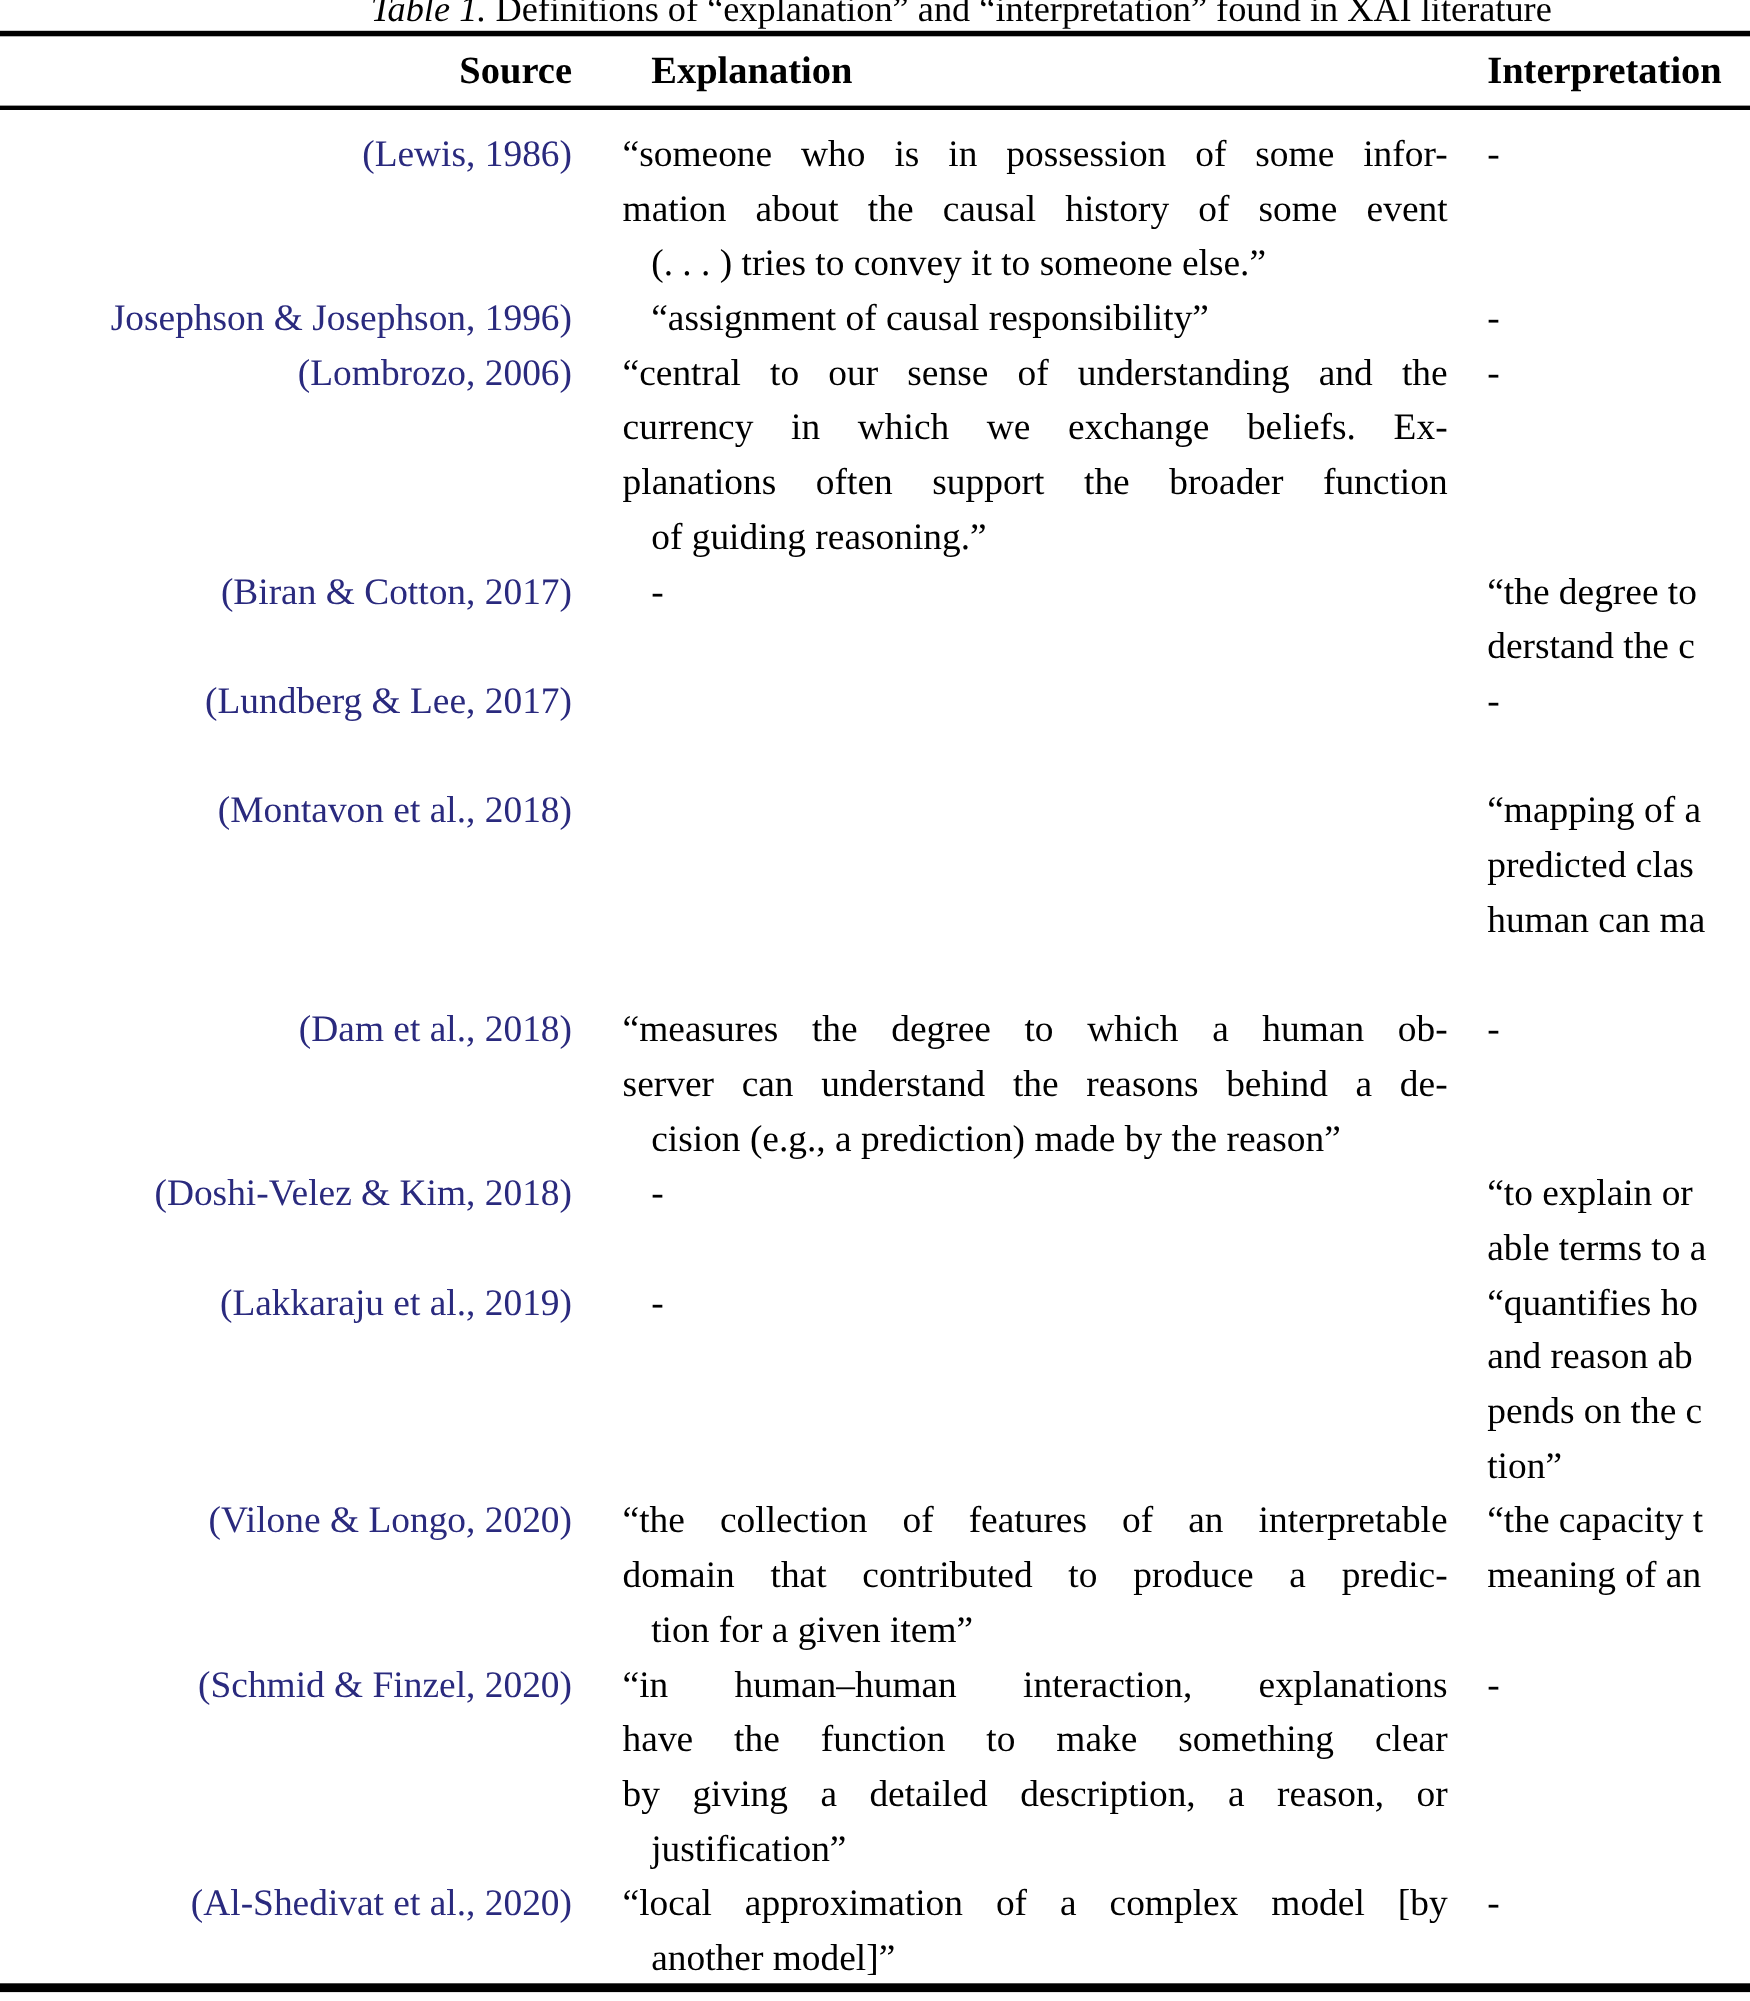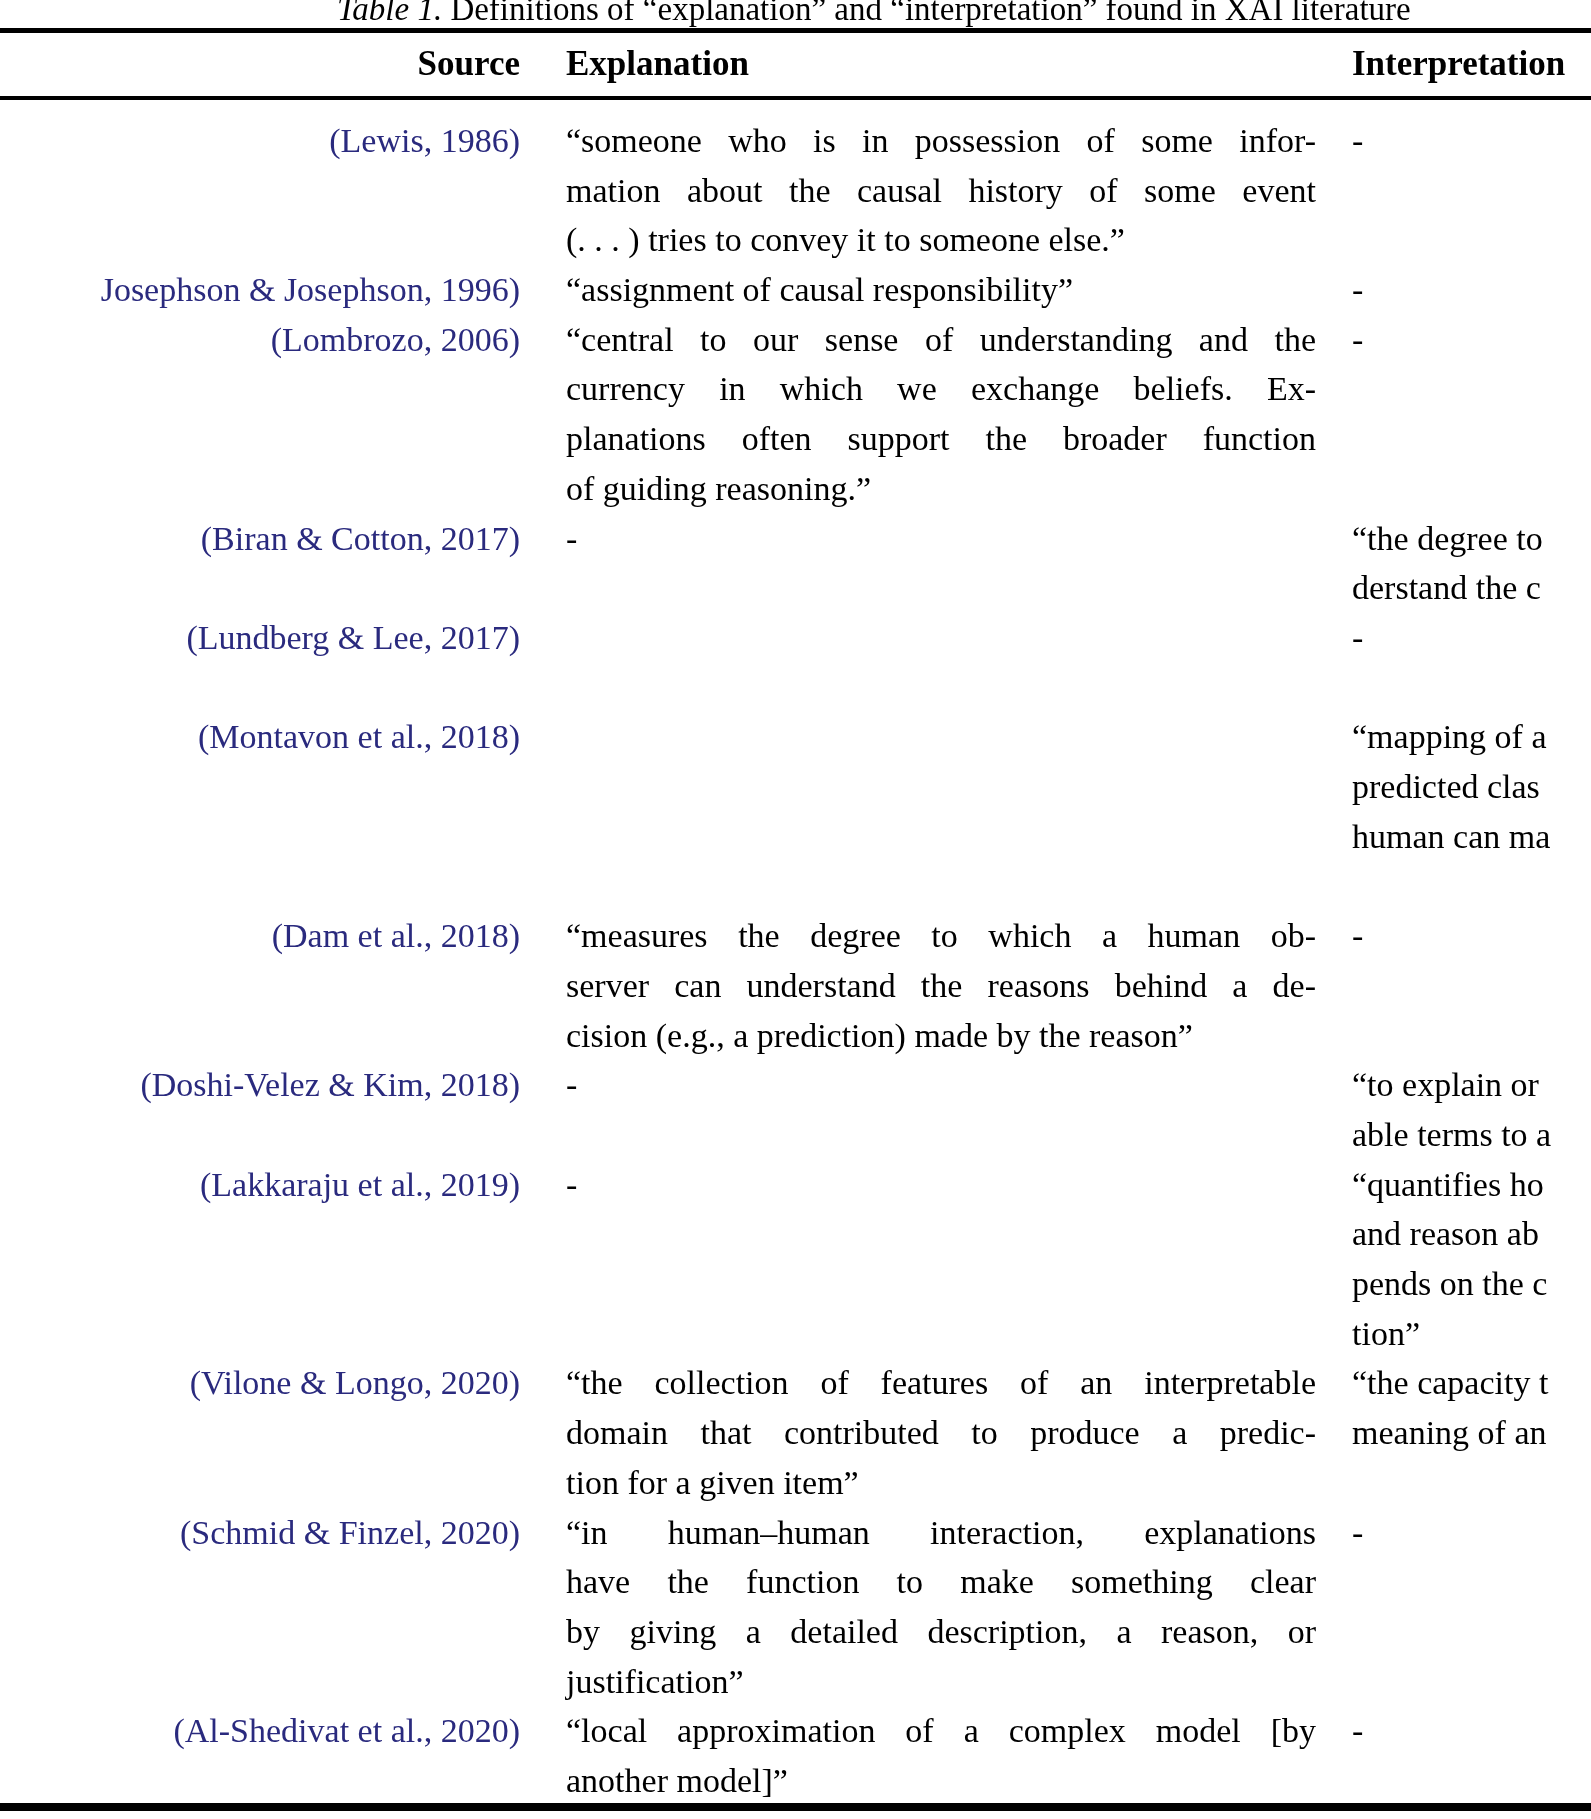--- a/index.html
+++ b/index.html
@@ -12,30 +12,30 @@
   }
   .caption .tprefix{font-style:italic;}
   .rule{position:absolute;left:0;width:1591px;background:#000;}
   .rule.top{top:28px;height:5px;}
   .rule.mid{top:96px;height:4px;}
   .rule.bot{top:1803px;height:8px;}
   .hrow{position:absolute;top:36px;left:0;width:100%;height:56px;
         font-weight:bold;font-size:35px;line-height:56px;}
   .hcell{position:absolute;top:0;}
   .h-src{left:-80px;width:600px;text-align:right;}
-  .h-exp{left:566px;width:760px;}
+  .h-exp{left:592px;width:760px;}
   .h-int{left:1352px;width:420px;white-space:nowrap;}
   .tbody{position:absolute;top:116px;left:0;width:100%;}
   .trow{position:relative;width:100%;}
   .cell{position:absolute;top:0;font-size:34px;line-height:49.7px;}
   .src{left:-80px;width:600px;text-align:right;white-space:nowrap;color:var(--cite,#2a2a7e);}
   .exp{left:566px;width:750px;}
   .intp{left:1352px;width:470px;white-space:nowrap;}
   .jline{text-align:justify;text-align-last:justify;}
-  .jline.last{text-align:center;text-align-last:left;}
+  .jline.last{text-align:center;text-align-last:left;margin-left:26px;}
   .iline{text-align:left;}
 </style>
 </head>
 <body>
 
 <div class="page" style="--cite: #2a2a7e;">
 
   <div class="caption">
     <span class="tprefix">Table 1.</span><span> Definitions of “explanation” and “interpretation” found in XAI literature</span>
   </div>

